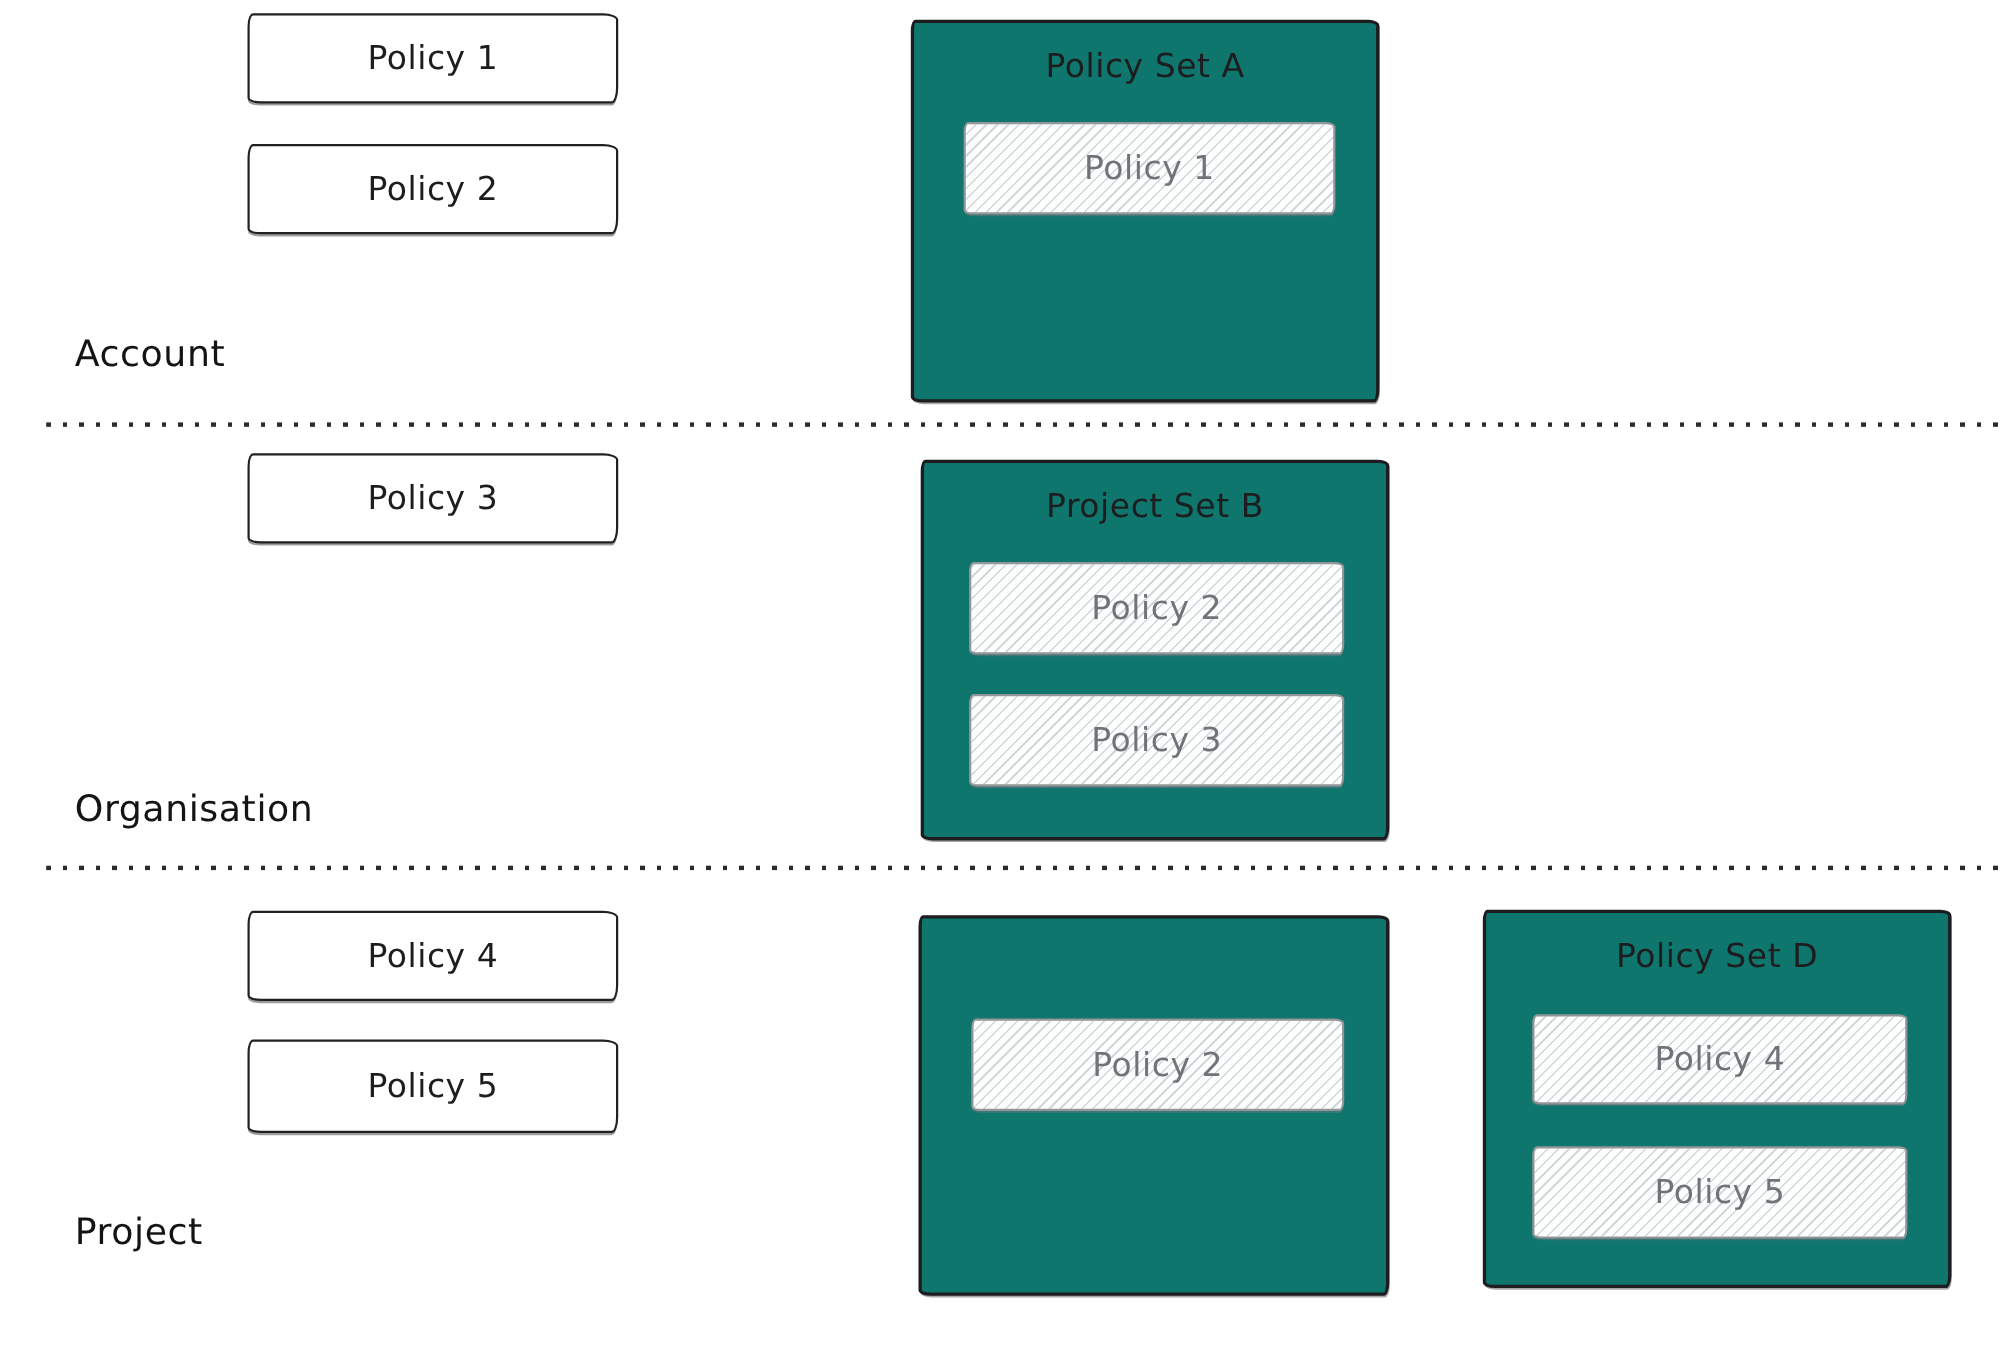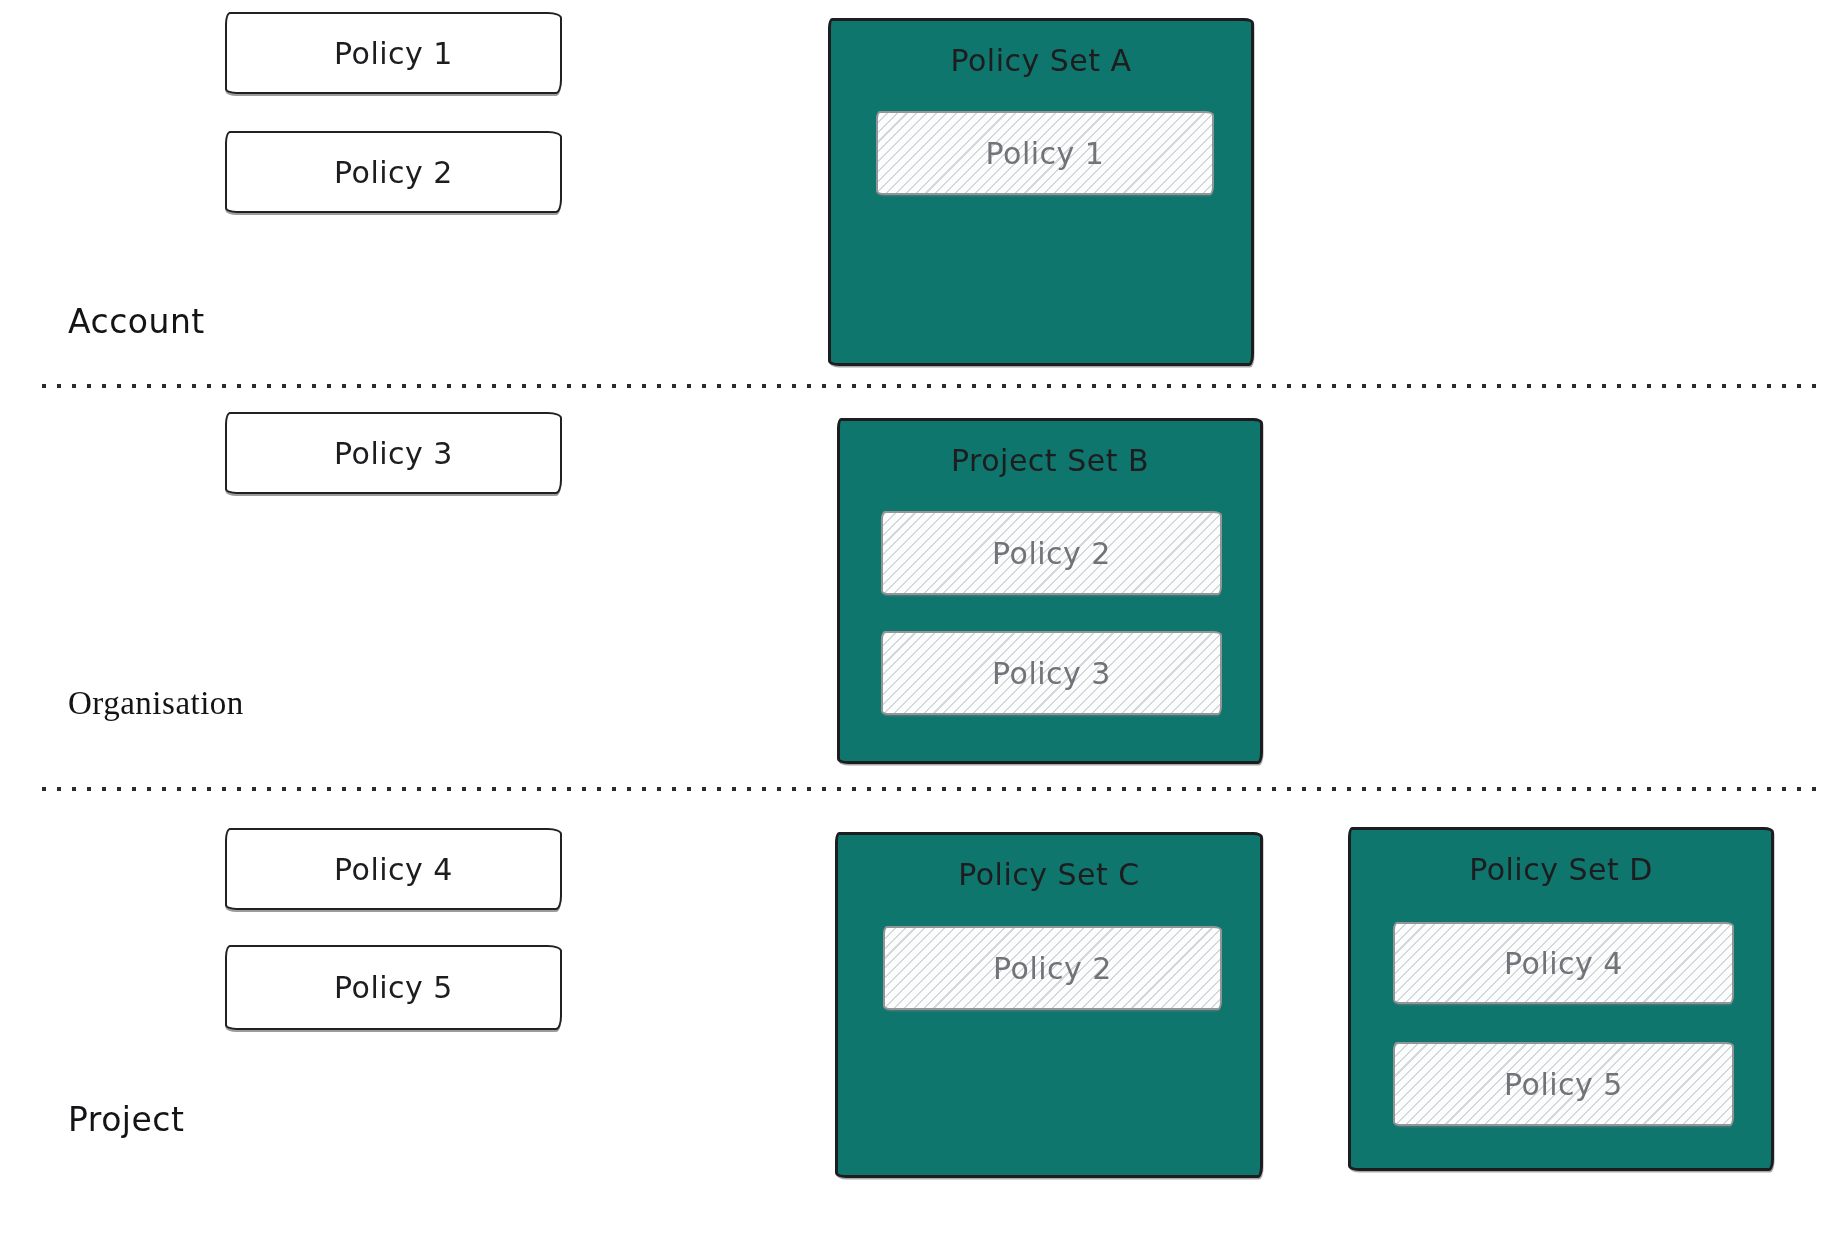--- a/index.html
+++ b/index.html
@@ -89,34 +89,33 @@
   <div class="policy-set" style="left:837px; top:418px; height:340px;">
     <div class="set-title">Project Set B</div>
     <div class="attached-policy" style="left:41px; top:90px; width:337px;">
       <span>Policy 2</span>
     </div>
     <div class="attached-policy" style="left:41px; top:210px; width:337px;">
       <span>Policy 3</span>
     </div>
   </div>
 
-  <div class="section-label" style="top:685px;font-family:Liberation Serif, serif;">Organisation</div>
+  <div class="section-label" style="top:715px;">Organisation</div>
 
   <div class="separator" style="top:787px;"></div>
 
   <div class="policy-box" style="left:225px; top:828px;">
     <span>Policy 4</span>
   </div>
 
   <div class="policy-box" style="left:225px; top:945px; height:81px;">
     <span>Policy 5</span>
   </div>
 
   <div class="policy-set" style="left:835px; top:832px; height:340px; width:422px;">
-    <div class="set-title">Policy Set C</div>
     <div class="attached-policy" style="left:45px; top:91px; width:335px;">
       <span>Policy 2</span>
     </div>
   </div>
 
   <div class="policy-set" style="left:1348px; top:811px; height:338px;margin-top:16px;">
     <div class="set-title">Policy Set D</div>
     <div class="attached-policy" style="left:42px; top:92px; width:337px; height:78px;">
       <span>Policy 4</span>
     </div>

